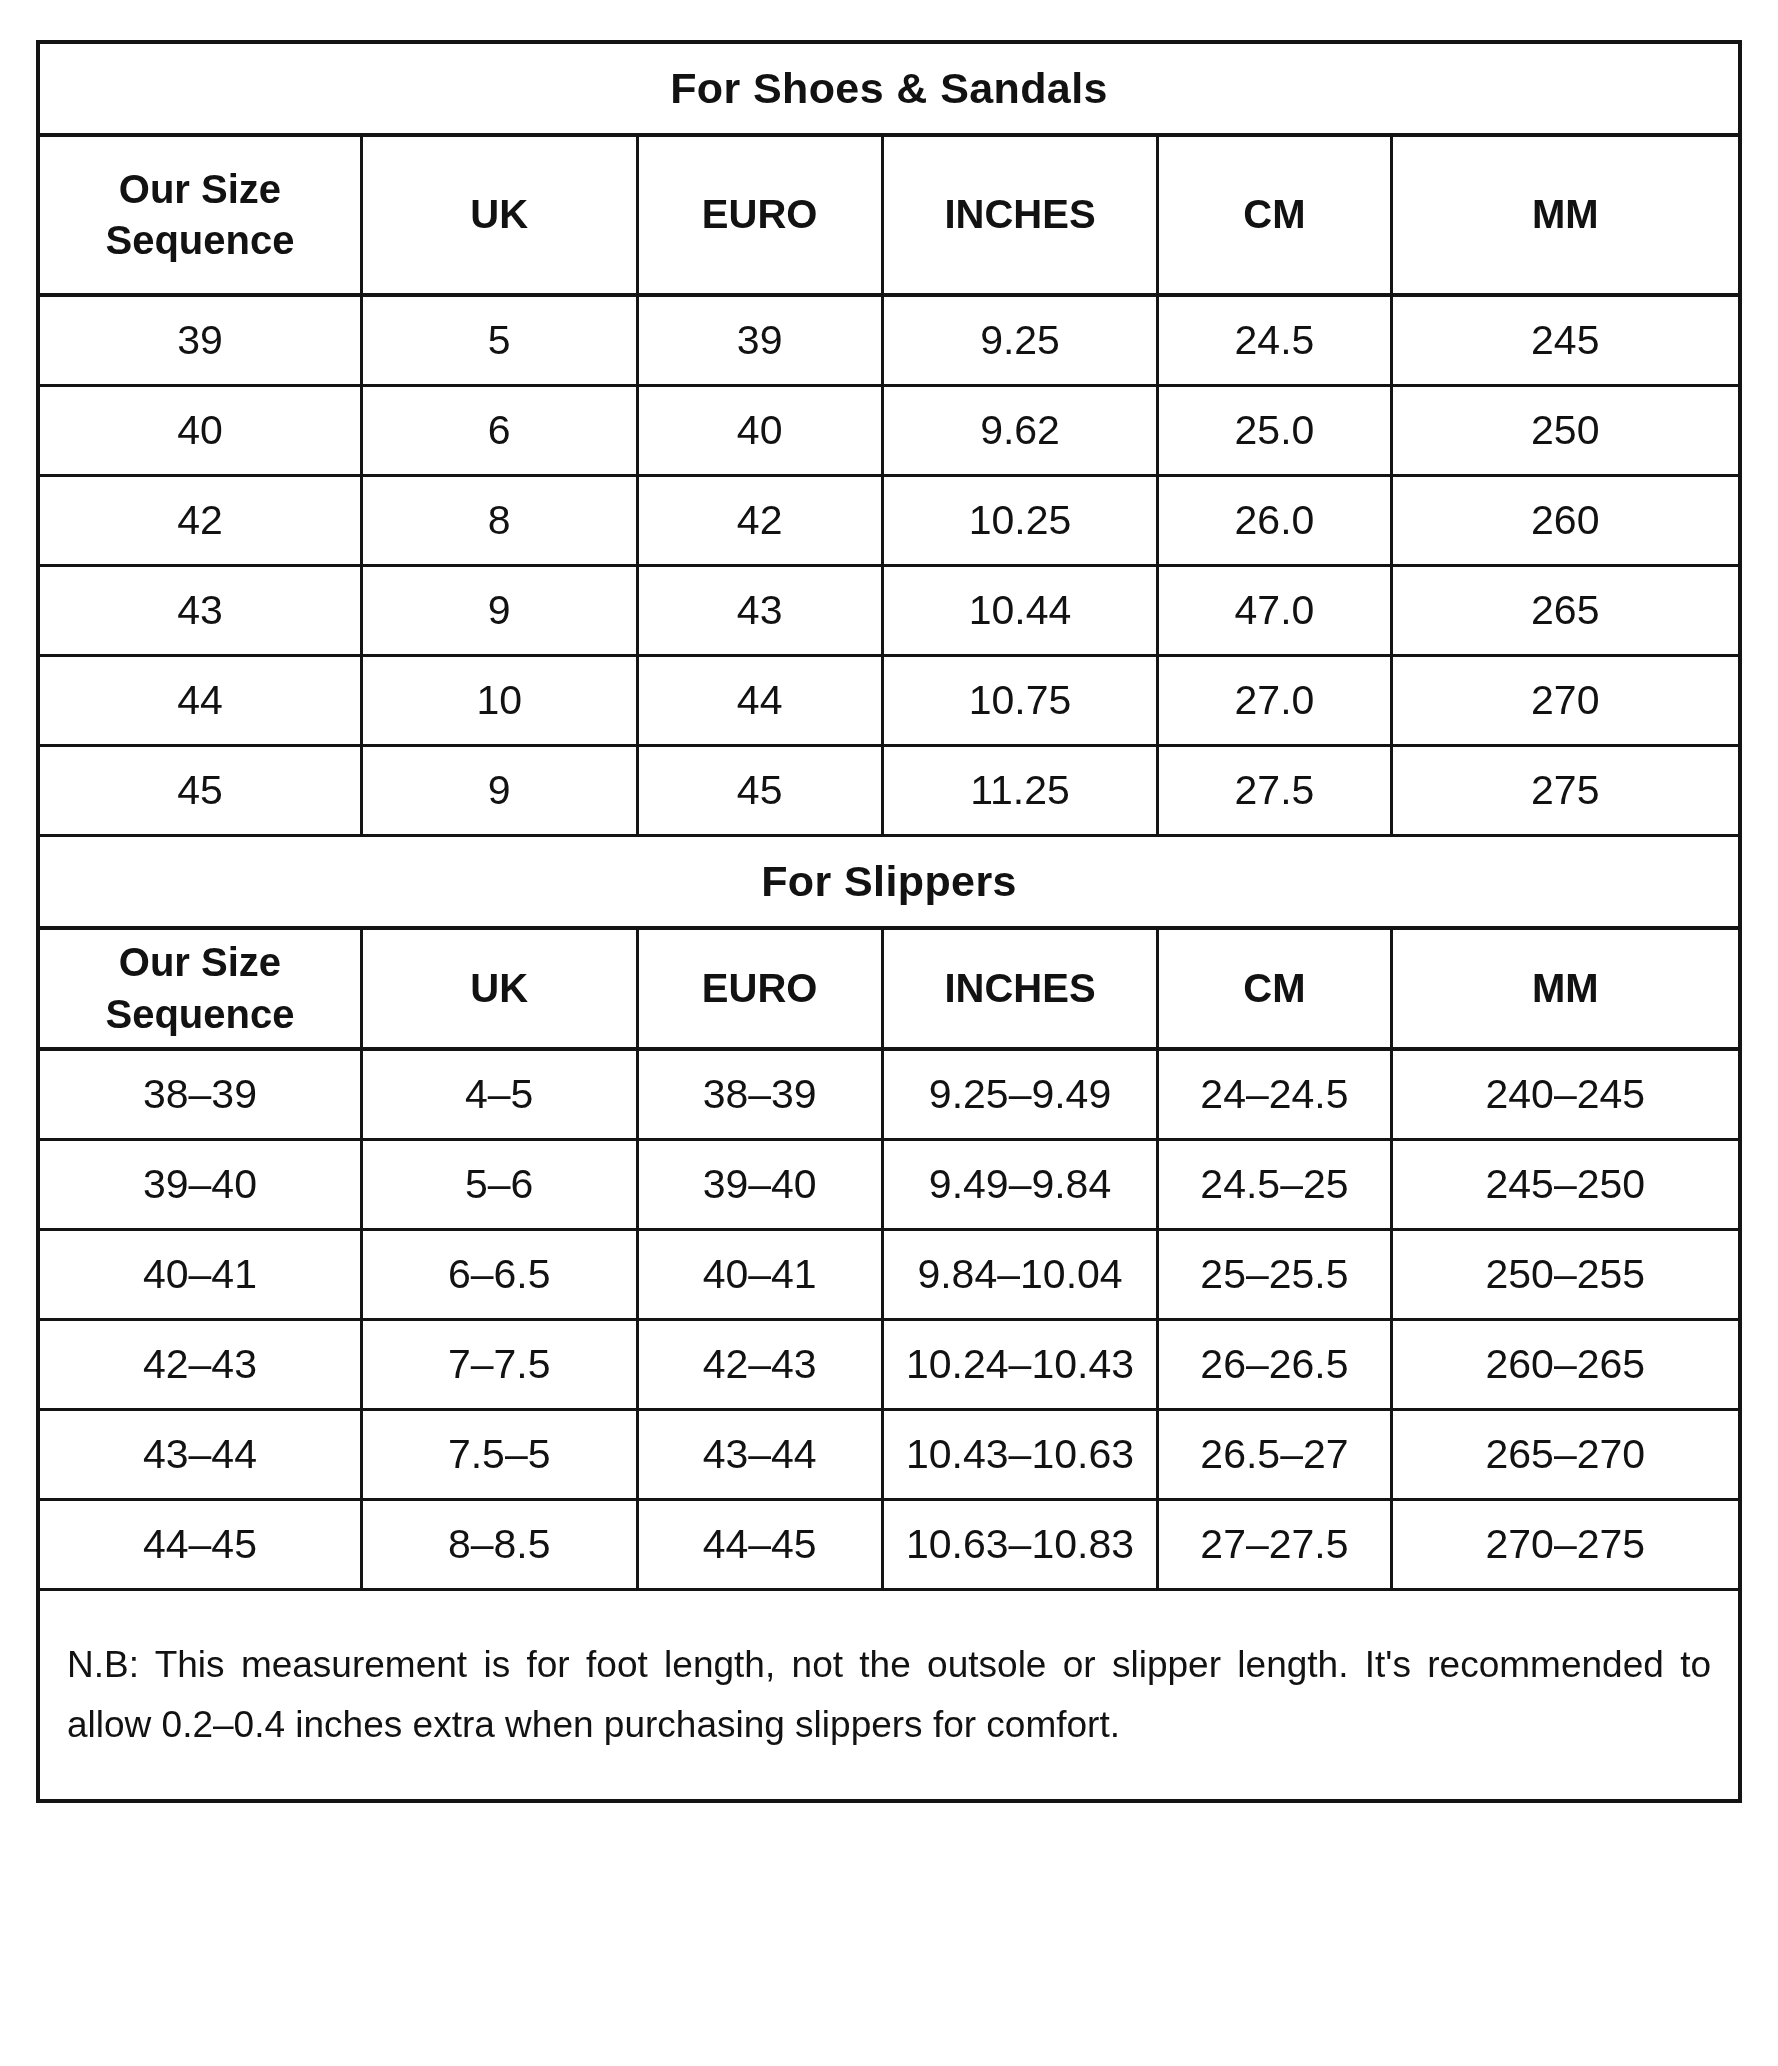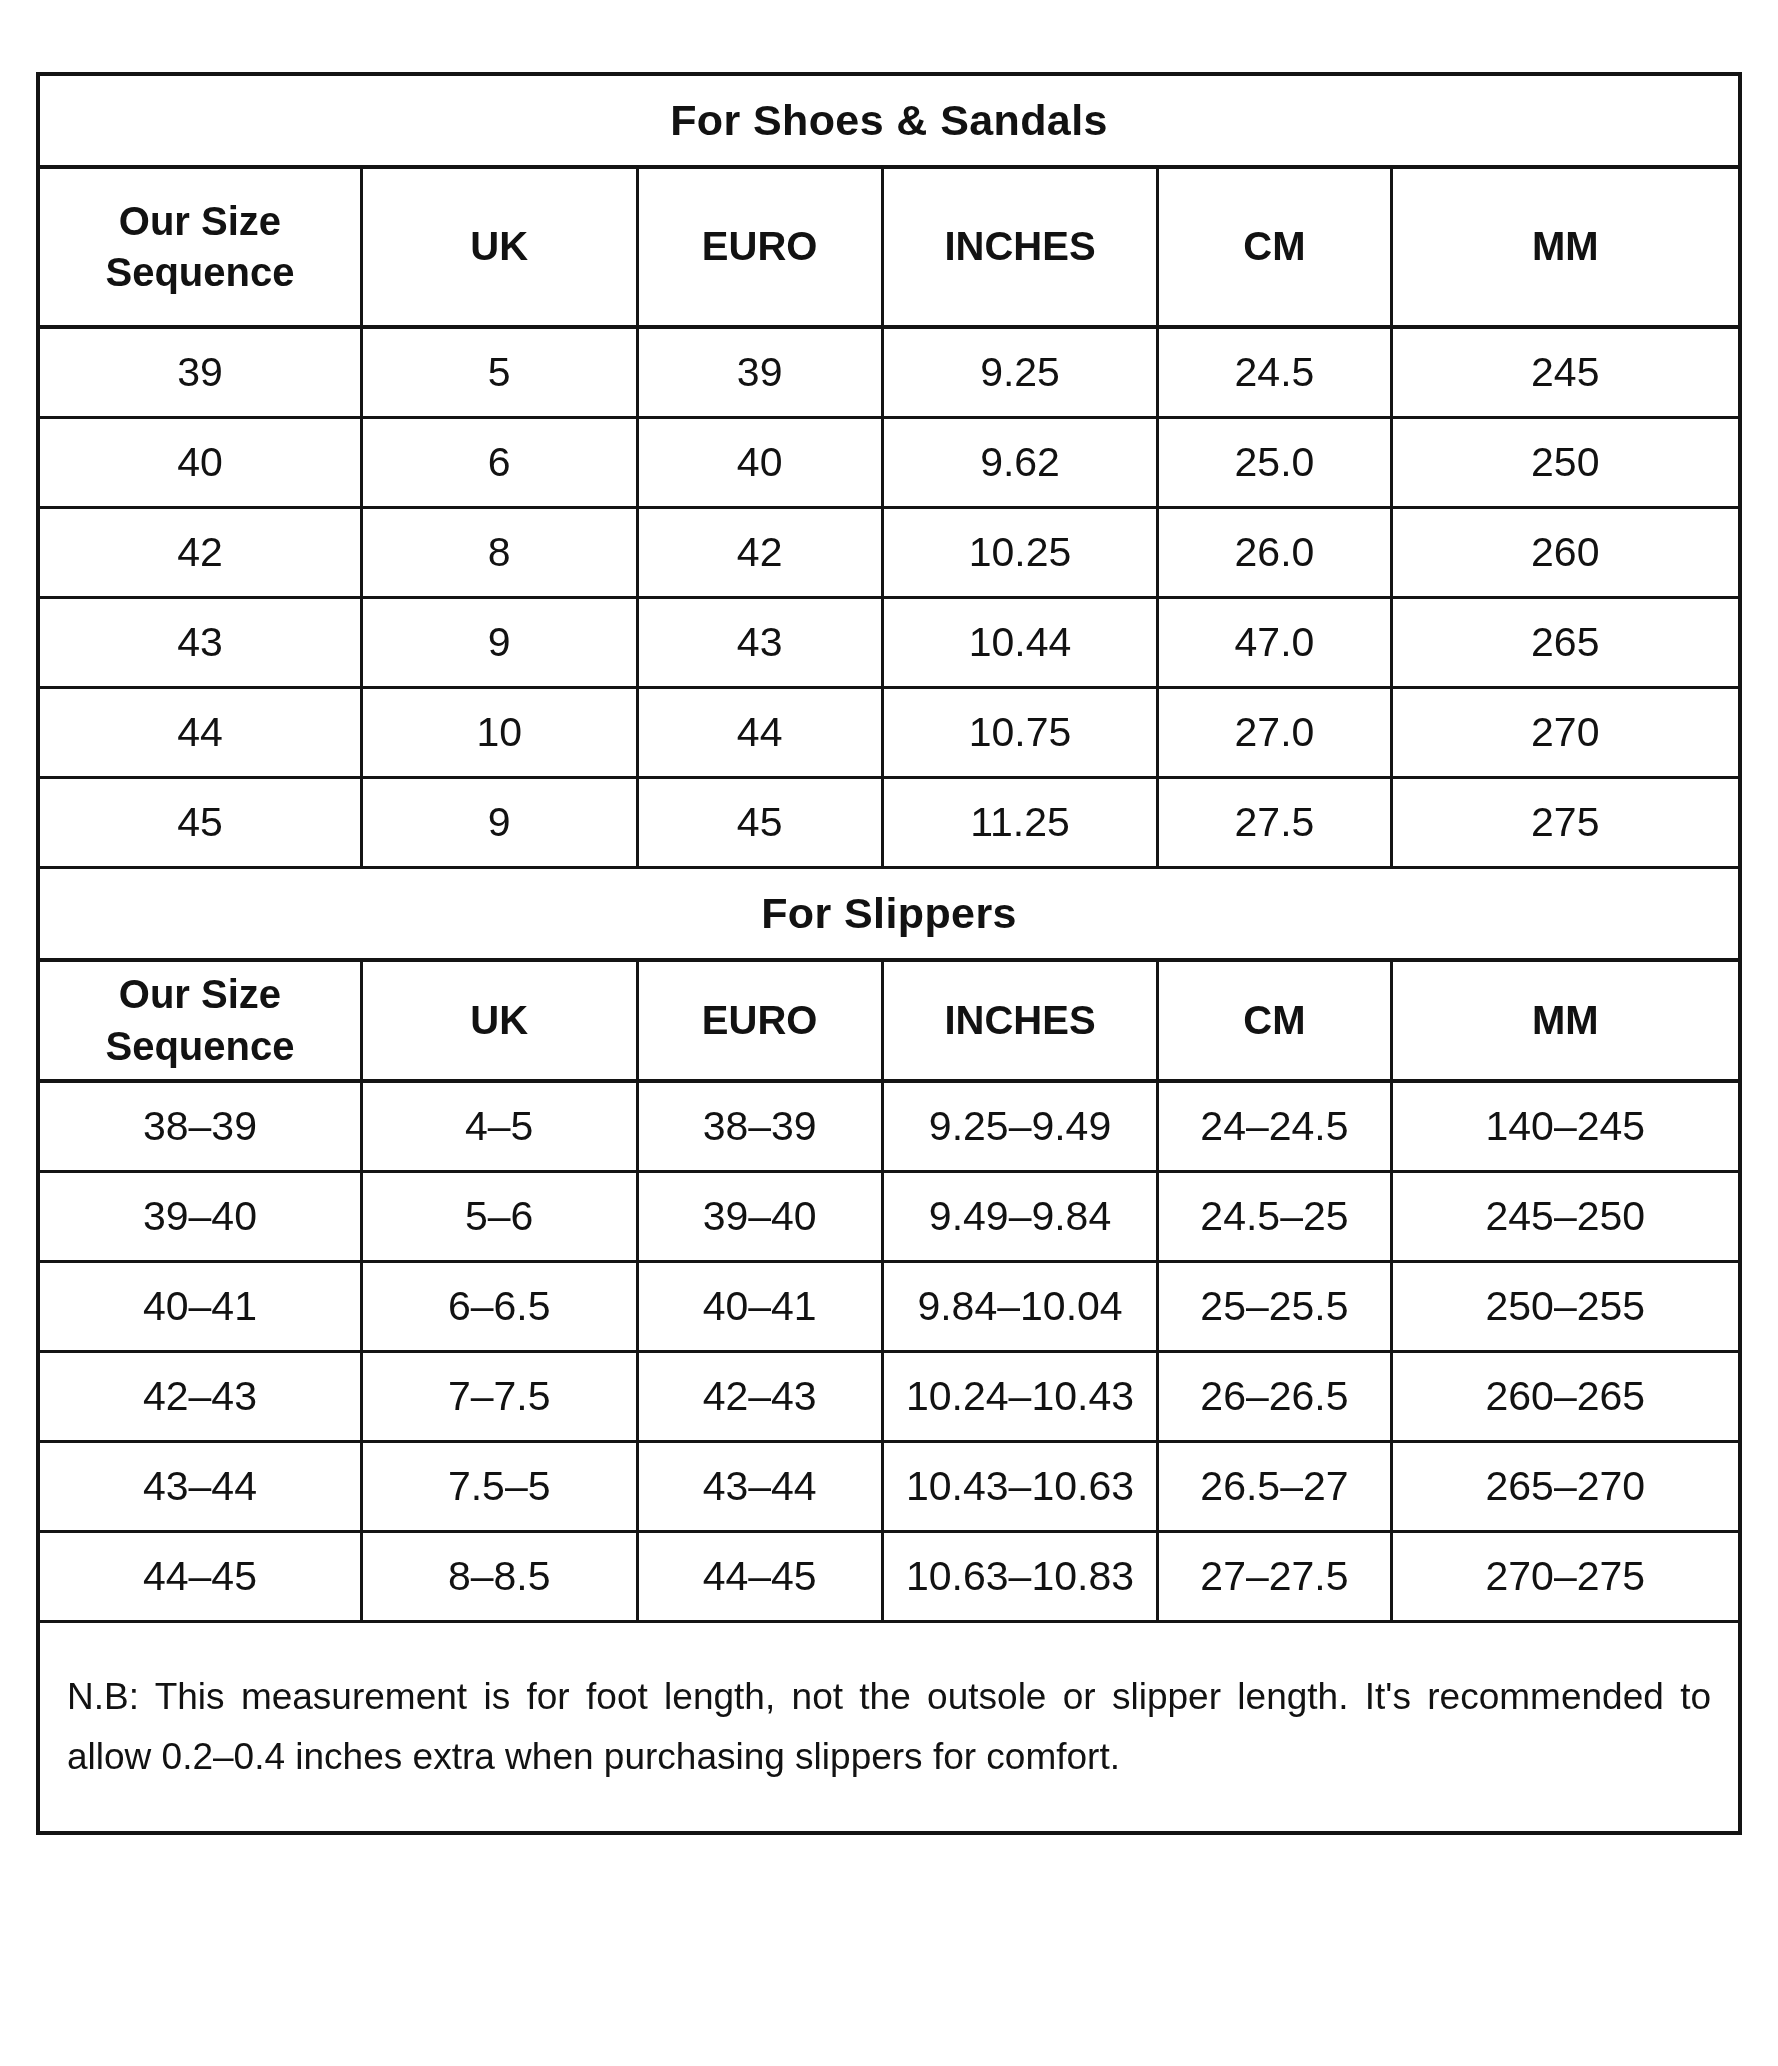--- a/index.html
+++ b/index.html
@@ -12,21 +12,20 @@
     box-sizing: border-box;
     padding: 40px 36px 30px 36px;
     font-family: "Liberation Sans", "DejaVu Sans", sans-serif;
     color: #121212;
   }
   table.size-chart {
     width: 100%;
     border-collapse: collapse;
     table-layout: fixed;
     border: 4.5px solid #141414;
-    margin-top: 32px;
   }
   td, th {
     border: 3px solid #141414;
     border-top-width: 3.7px;
     border-bottom-width: 3.7px;
     text-align: center;
     vertical-align: middle;
     padding: 0 7.5px;
     box-sizing: border-box;
     overflow: hidden;
@@ -150,21 +149,21 @@
         <th>CM</th>
         <th>MM</th>
       </tr>
 
     <tr class="data-row">
           <td>38–39</td>
           <td>4–5</td>
           <td>38–39</td>
           <td>9.25–9.49</td>
           <td>24–24.5</td>
-          <td>140–245</td>
+          <td>240–245</td>
         </tr>
         <tr class="data-row">
           <td>39–40</td>
           <td>5–6</td>
           <td>39–40</td>
           <td>9.49–9.84</td>
           <td>24.5–25</td>
           <td>245–250</td>
         </tr>
         <tr class="data-row">

